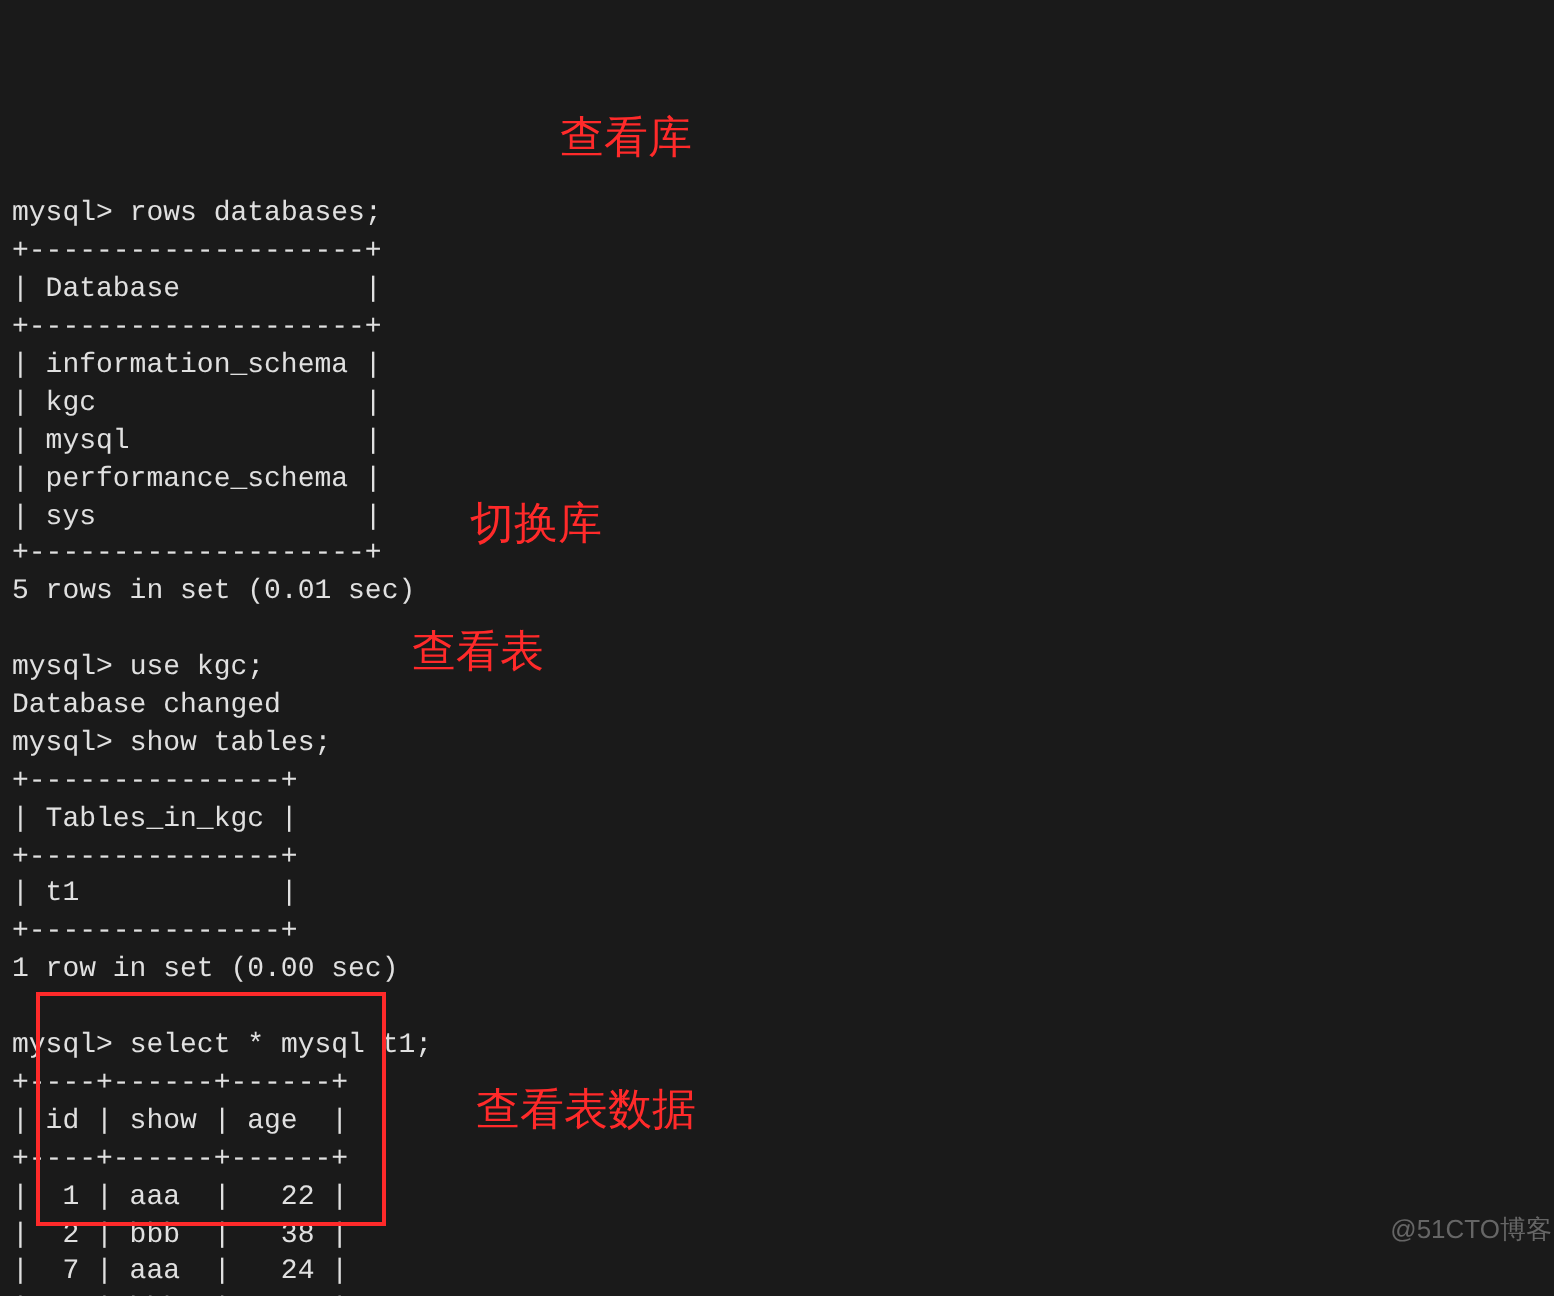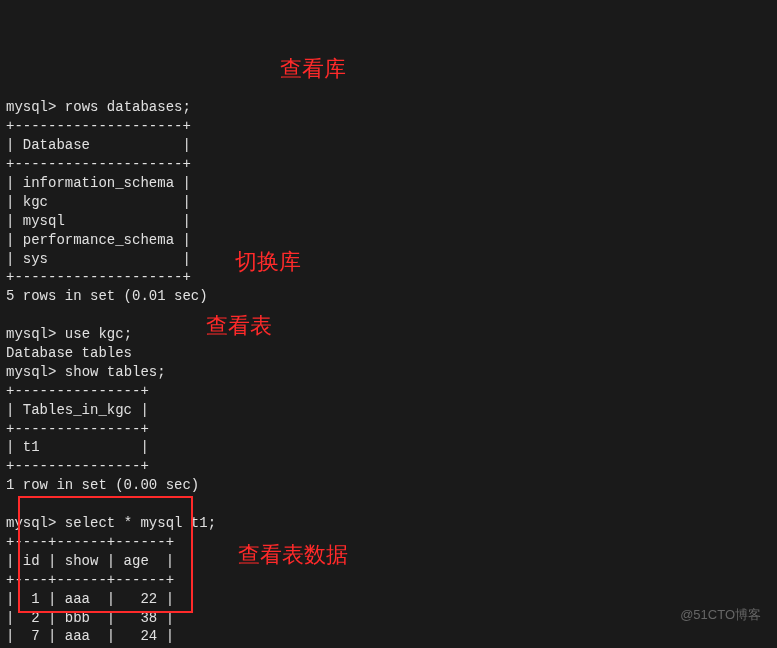--- a/index.html
+++ b/index.html
@@ -24,21 +24,21 @@
       font-weight: 500;
       white-space: nowrap;
     }
     .red-box {
       position: absolute;
       border: 2px solid #ff2a2a;
       pointer-events: none;
     }
     .watermark {
       position: absolute;
-      right: 16px;
+      right: 1px;
       bottom: 24px;
       color: #666;
       font-family: Arial, sans-serif;
       font-size: 13px;
     }
   </style>
 </head>
 <body>
 
 
@@ -50,21 +50,21 @@
 <span>+--------------------+</span>
 <span>| information_schema |</span>
 <span>| kgc                |</span>
 <span>| mysql              |</span>
 <span>| performance_schema |</span>
 <span>| sys                |</span>
 <span>+--------------------+</span>
 <span>5 rows in set (0.01 sec)</span>
 
 <span>mysql&gt;</span> <span>use kgc;</span>
-<span>Database tables</span>
+<span>Database changed</span>
 <span>mysql&gt;</span> <span>show tables;</span>
 <span>+---------------+</span>
 <span>| Tables_in_kgc |</span>
 <span>+---------------+</span>
 <span>| t1            |</span>
 <span>+---------------+</span>
 <span>1 row in set (0.00 sec)</span>
 
 <span>mysql&gt;</span> <span>select * mysql t1;</span>
 <span>+----+------+------+</span>

